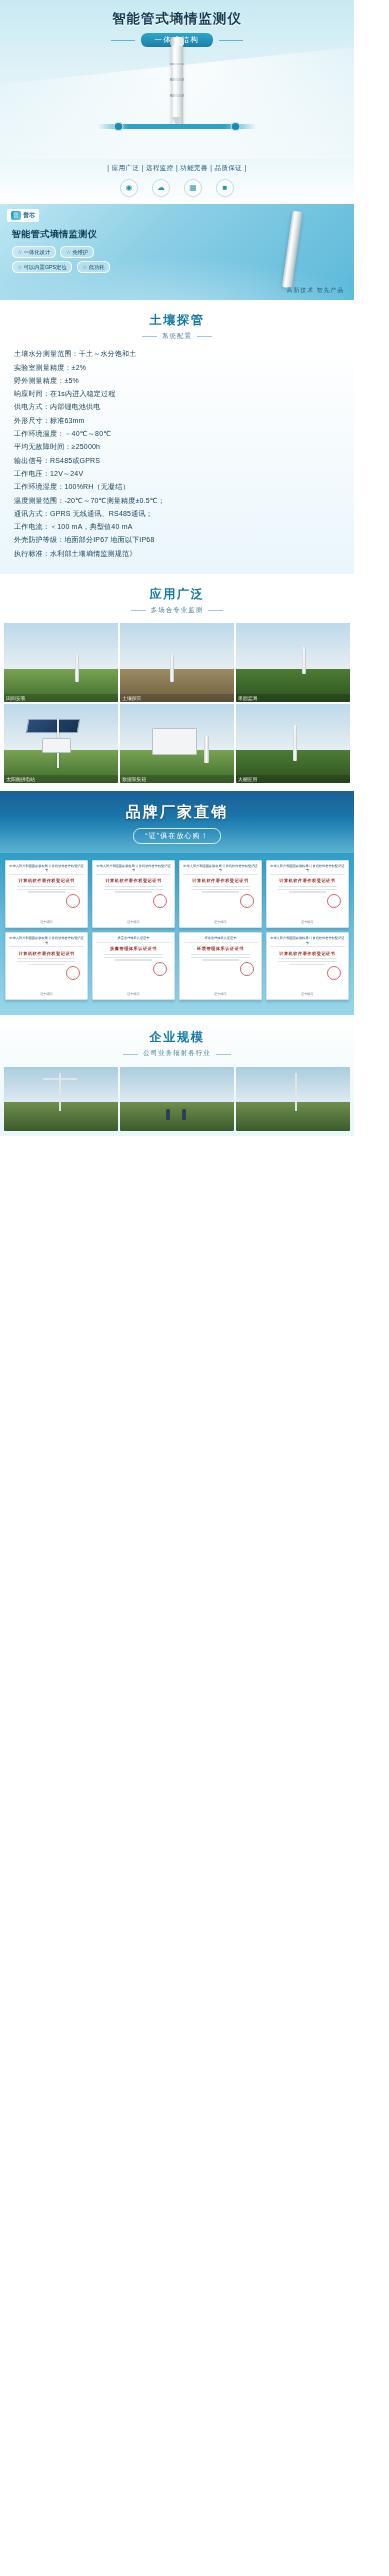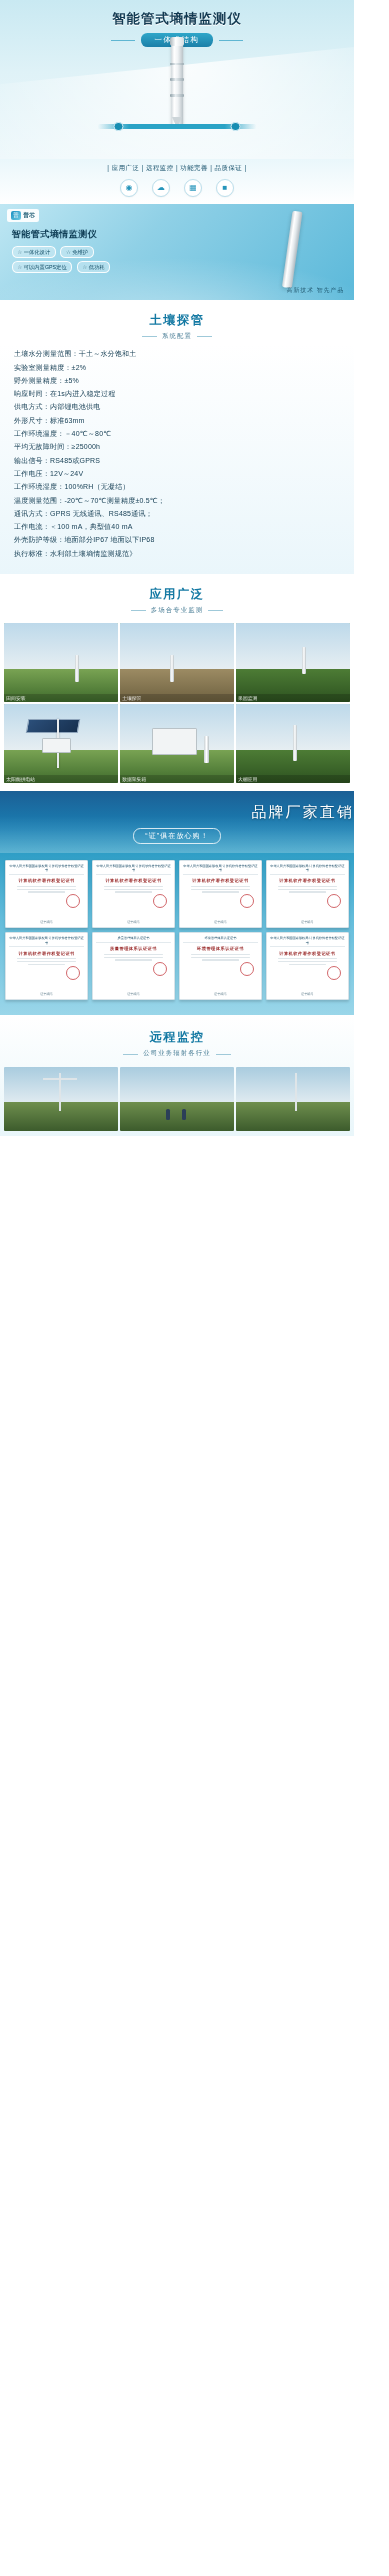--- a/index.html
+++ b/index.html
@@ -263,24 +263,23 @@
     padding: 11.7px 0 8.5px;
     text-align: center;
     overflow: hidden;
   }
   .brand::before {
     content:"";
     position:absolute; left: 0; right: 0; bottom: 0; height: 37px;
     background: linear-gradient(180deg, rgba(255,255,255,0) 0%, rgba(255,255,255,0.22) 100%);
   }
   .brand-title {
-    font-size: 15px; font-weight: normal; color: #ffffff;
+    font-size: 15px; font-weight: bold; color: #ffffff;
     letter-spacing: 2.1px;
     text-shadow: 0 1.1px 2.1px rgba(0,0,0,0.35);
-    text-align: right;
   }
   .brand-sub {
     display: inline-block;
     margin-top: 6.4px;
     border: 0.5px solid rgba(255,255,255,0.8);
     border-radius: 7.4px;
     padding: 2.1px 11.7px;
     color: #ffffff; font-size: 7px; letter-spacing: 1.1px;
   }
 
@@ -556,21 +555,21 @@
         <div class="cert-line"></div>
         <div class="cert-line short"></div>
         <div class="cert-seal"></div>
       </div>
       <div class="cert-foot">证书编号</div>
     </div>
   </section>
 
   <section class="scale-wrap">
     <div class="sec-head">
-      <div class="sec-title">远程监控</div>
+      <div class="sec-title">企业规模</div>
       <div class="sec-sub">公司业务辐射各行业</div>
     </div>
     <div class="scale-gallery">
       <div class="photo2">
         <div class="p2-sky"></div>
         <div class="p2-ground"></div>
         <div class="p2-mast"></div>
         <div class="p2-cross"></div>
       </div>
       <div class="photo2">

